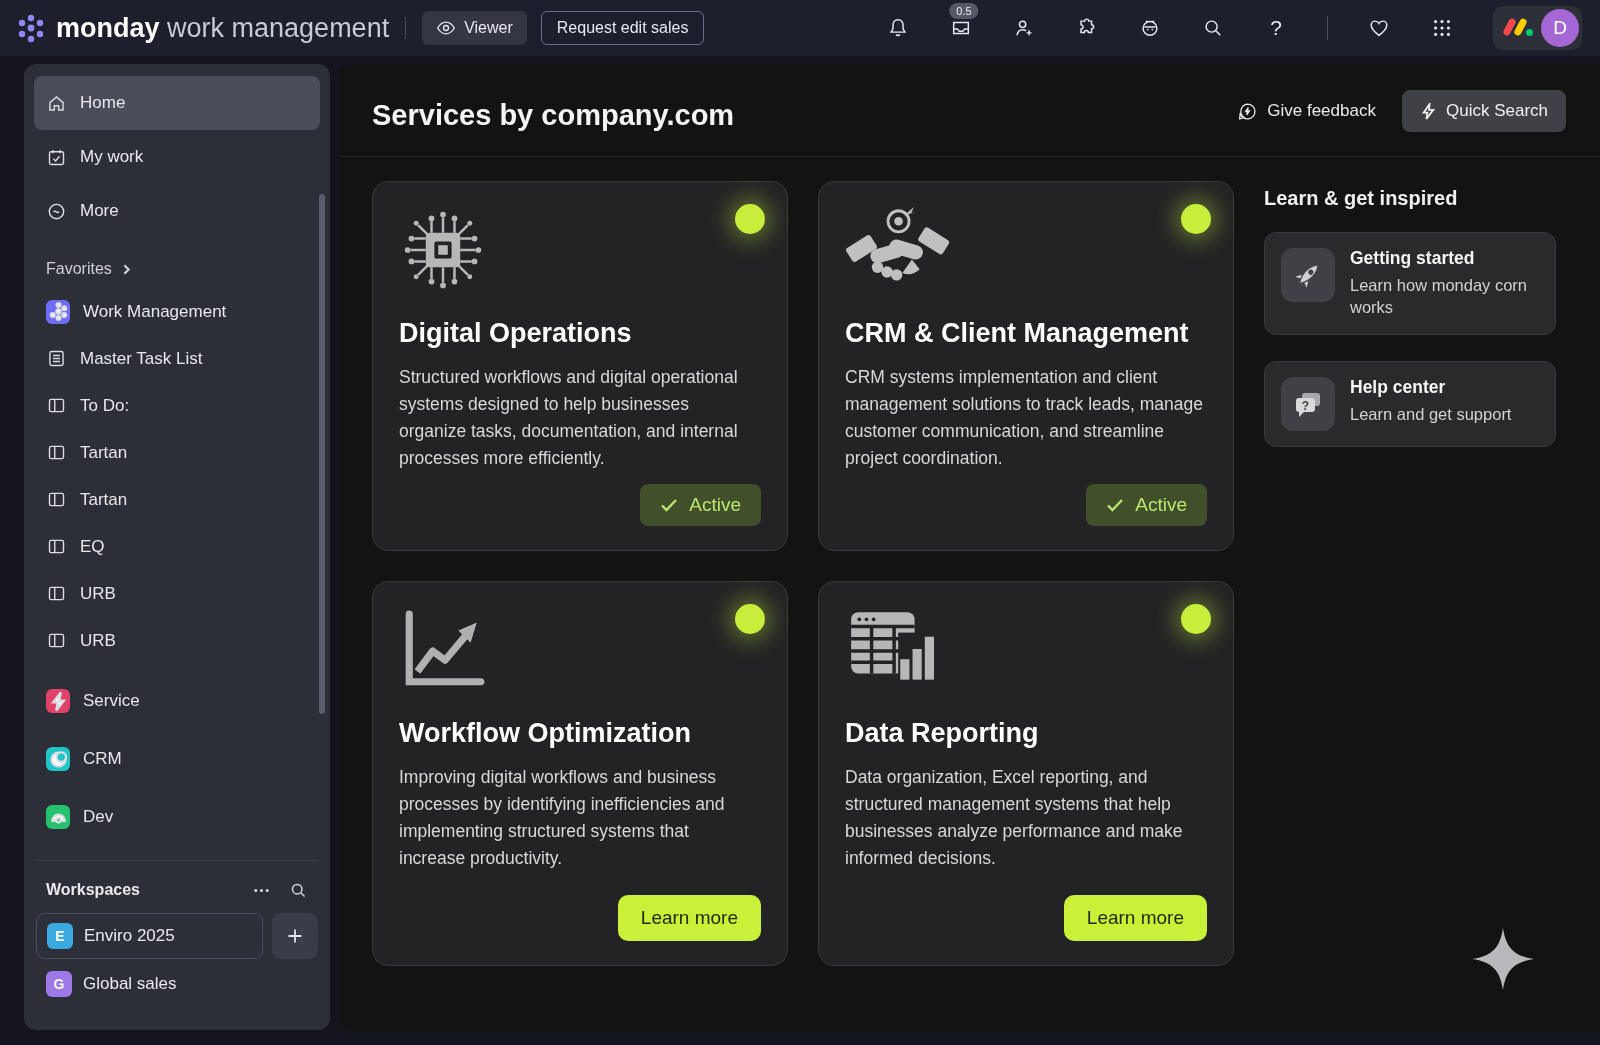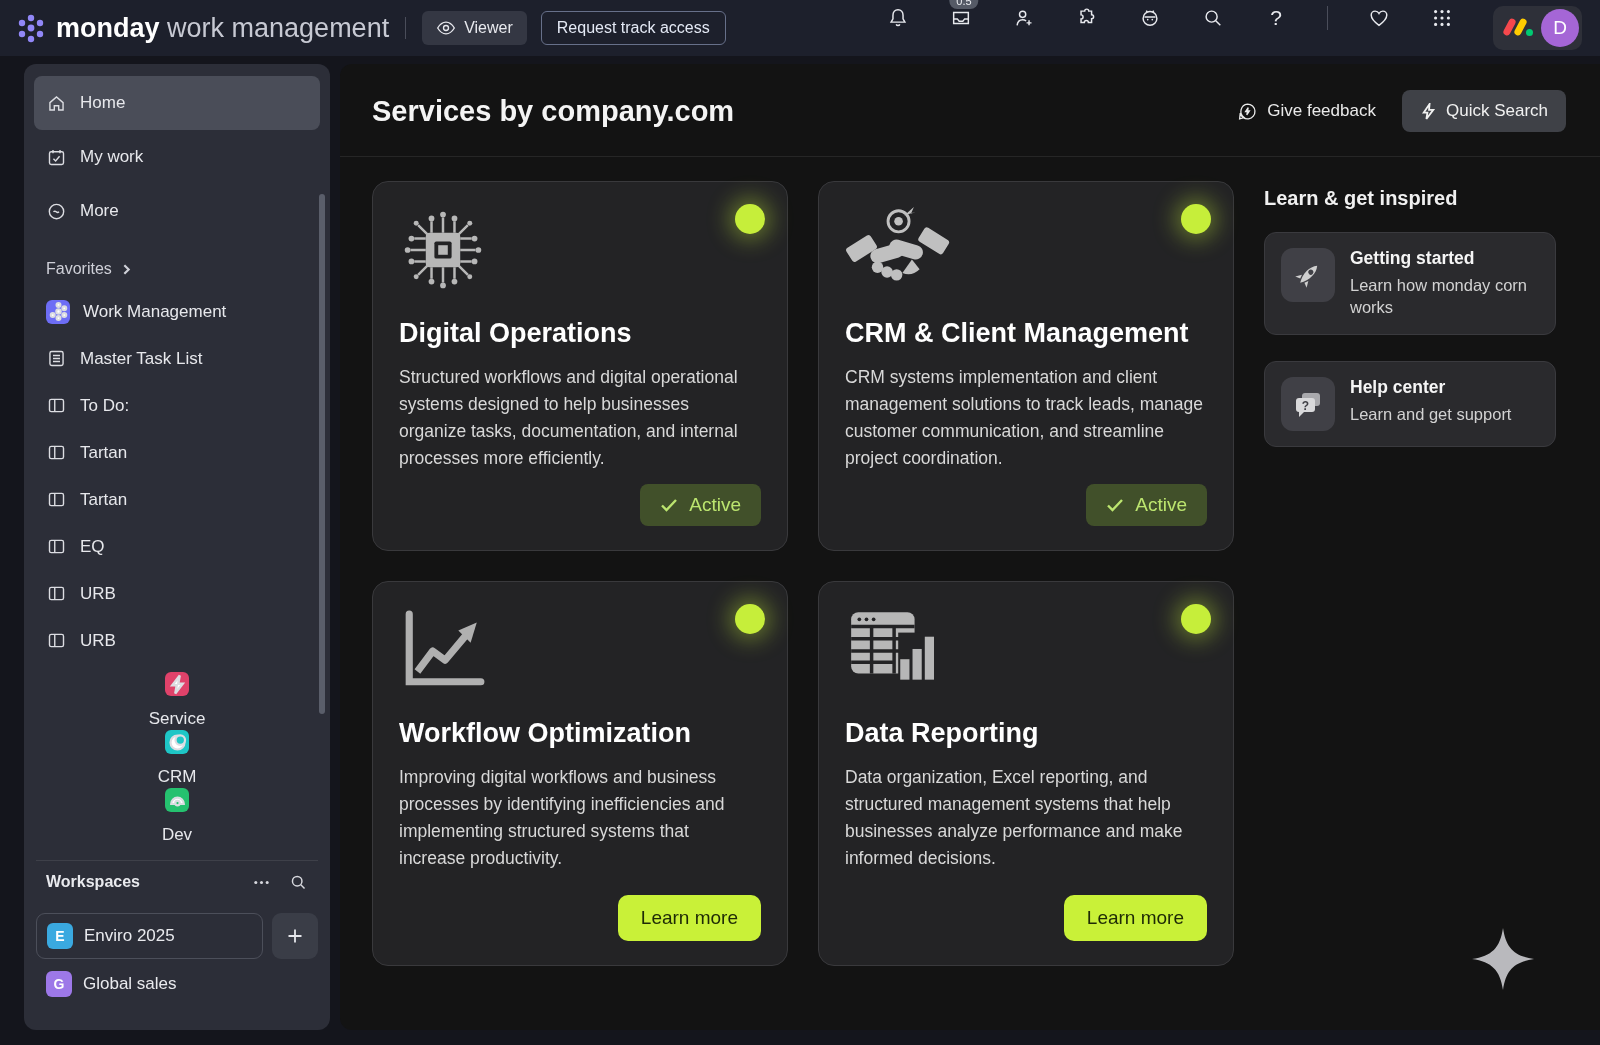--- a/index.html
+++ b/index.html
@@ -12,21 +12,21 @@
   .brand { display:flex; align-items:center; gap:10px; }
   .brand-logo { width:30px; height:30px; }
   .brand-text { font-size:27px; white-space:nowrap; }
   .brand-bold { font-weight:bold; color:#ffffff; }
   .brand-light { color:#c7c9d3; font-weight:300; }
   .tb-divider { width:1px; height:22px; background:#4a4d5a; margin:0 16px; }
   .viewer-pill { display:flex; align-items:center; gap:8px; background:#343743;
     border-radius:6px; padding:7px 14px; font-size:16px; color:#e8e9ee; cursor:pointer; }
   .request-edit { margin-left:14px; border:1px solid #67708a; border-radius:6px;
     padding:7px 15px; font-size:16px; color:#e4e9f5; background:transparent; cursor:pointer; }
-  .tb-right { margin-left:auto; display:flex; gap:39px; }
+  .tb-right { margin-left:auto; display:flex; align-items:center; gap:39px; }
   .tb-icon { width:24px; height:24px; position:relative; display:flex; align-items:center;
     justify-content:center; cursor:pointer; }
   .tb-icon svg { width:22px; height:22px; stroke:#e8e9ee; fill:none; stroke-width:1.6; }
   .tb-badge { position:absolute; top:-13px; left:50%; transform:translateX(-40%);
     background:#555a66; color:#eceef2; font-size:11px; padding:2px 7px; border-radius:9px; }
   .tb-q { font-size:21px; color:#e8e9ee; font-weight:400; }
   .tb-sep { width:1px; height:24px; background:#4a4d5a; }
   .user-chip { display:flex; align-items:center; background:#2e3039; border-radius:10px;
     padding:3px 3px 3px 10px; gap:8px; cursor:pointer; }
   .mlogo { position:relative; width:30px; height:26px; }
@@ -46,43 +46,43 @@
   .side-item { display:flex; align-items:center; gap:13px; height:54px; padding:0 12px;
     border-radius:8px; font-size:17px; color:#e7e8ec; cursor:pointer; }
   .side-item.active { background:#4a4d58; }
   .side-item svg { width:21px; height:21px; stroke:#dcdde2; fill:none; stroke-width:1.6; flex-shrink:0; }
   .fav-header { display:flex; align-items:center; gap:8px; padding:0 12px; margin:22px 0 10px;
     font-size:16px; color:#cfd0d8; cursor:pointer; }
   .fav-header svg { width:13px; height:13px; stroke:#cfd0d8; fill:none; stroke-width:2; }
   .fav-item { height:47px; }
   .app-sq { width:24px; height:24px; border-radius:6px; flex-shrink:0; display:flex;
     align-items:center; justify-content:center; }
-  .prod-item { height:58px;flex-direction:column; }
+  .prod-item { height:58px; }
   .ws-divider { height:1px; background:#3e4049; margin:14px 2px 12px; }
-  .ws-header { display:flex; align-items:flex-start; padding:0 12px; height:34px; }
+  .ws-header { display:flex; align-items:center; padding:0 12px; height:34px; }
   .ws-title { font-size:16px; font-weight:bold; color:#e9eaee; }
   .ws-actions { margin-left:auto; display:flex; gap:18px; align-items:center; }
   .ws-actions svg { width:19px; height:19px; stroke:#d7d8de; fill:none; stroke-width:1.7; cursor:pointer; }
   .ws-row { display:flex; gap:9px; margin:6px 2px 2px; }
   .ws-selected { flex:1; display:flex; align-items:center; gap:11px; border:1px solid #4c4f5a;
     border-radius:9px; height:46px; padding:0 10px; font-size:17px; cursor:pointer; }
   .ws-plus { width:46px; height:46px; background:#3a3d47; border-radius:9px; display:flex;
     align-items:center; justify-content:center; cursor:pointer; }
   .ws-plus svg { width:20px; height:20px; stroke:#e6e7ec; stroke-width:1.8; }
   .ws-item { display:flex; align-items:center; gap:11px; height:46px; padding:0 12px;
     font-size:17px; cursor:pointer; }
   .ini-sq { width:26px; height:26px; border-radius:6px; color:#fff; font-size:14px;
     font-weight:bold; display:flex; align-items:center; justify-content:center; flex-shrink:0; }
   .scrollbar { position:absolute; right:5px; top:130px; width:6px; height:520px;
     background:#5a5e6a; border-radius:3px; cursor:pointer; }
 
   
   .main { flex:1; background:#131313; border-radius:12px 0 0 12px; position:relative;
     overflow:hidden; }
-  .main-header { display:flex; align-items:center; padding:26px 34px 24px 32px;
+  .main-header { display:flex; align-items:flex-end; padding:26px 34px 24px 32px;
     border-bottom:1px solid #262626; }
   .page-title { font-size:29px; font-weight:600; color:#f4f4f4; }
   .mh-right { margin-left:auto; display:flex; align-items:center; gap:26px; }
   .give-feedback { display:flex; align-items:center; gap:9px; font-size:17px; color:#eaeaea; cursor:pointer; }
   .give-feedback svg { width:21px; height:21px; stroke:#eaeaea; fill:none; stroke-width:1.5; }
   .quick-search { display:flex; align-items:center; gap:9px; background:#3f4147;
     border-radius:8px; padding:11px 18px; font-size:17px; color:#f1f1f1; cursor:pointer; }
   .quick-search svg { width:17px; height:17px; stroke:#f1f1f1; fill:none; stroke-width:1.7; }
 
   .content { display:flex; padding:24px 26px 0 32px; gap:30px; }
@@ -138,21 +138,21 @@
     </div>
   </div>
   <div class="tb-divider"></div>
   <div class="viewer-pill">
     <svg viewBox="0 0 24 24" width="20" height="20" style="stroke:#e8e9ee;fill:none;stroke-width:1.6">
       <path d="M2 12 C5 7 9 5 12 5 C15 5 19 7 22 12 C19 17 15 19 12 19 C9 19 5 17 2 12 Z"></path>
       <circle cx="12" cy="12" r="3"></circle>
     </svg>
     <span>Viewer</span>
   </div>
-  <button class="request-edit">Request track access</button>
+  <button class="request-edit">Request edit sales</button>
 
   <div class="tb-right">
     <div class="tb-icon">
       <svg viewBox="0 0 24 24">
           <path d="M12 3 C8.7 3 6.5 5.5 6.5 9 V13 L4.5 16.5 H19.5 L17.5 13 V9 C17.5 5.5 15.3 3 12 3 Z M10 19 a2.2 2.2 0 0 0 4 0"></path>
         </svg>
     </div>
     <div class="tb-icon">
       <span class="tb-badge">0.5</span>
       <svg viewBox="0 0 24 24">

